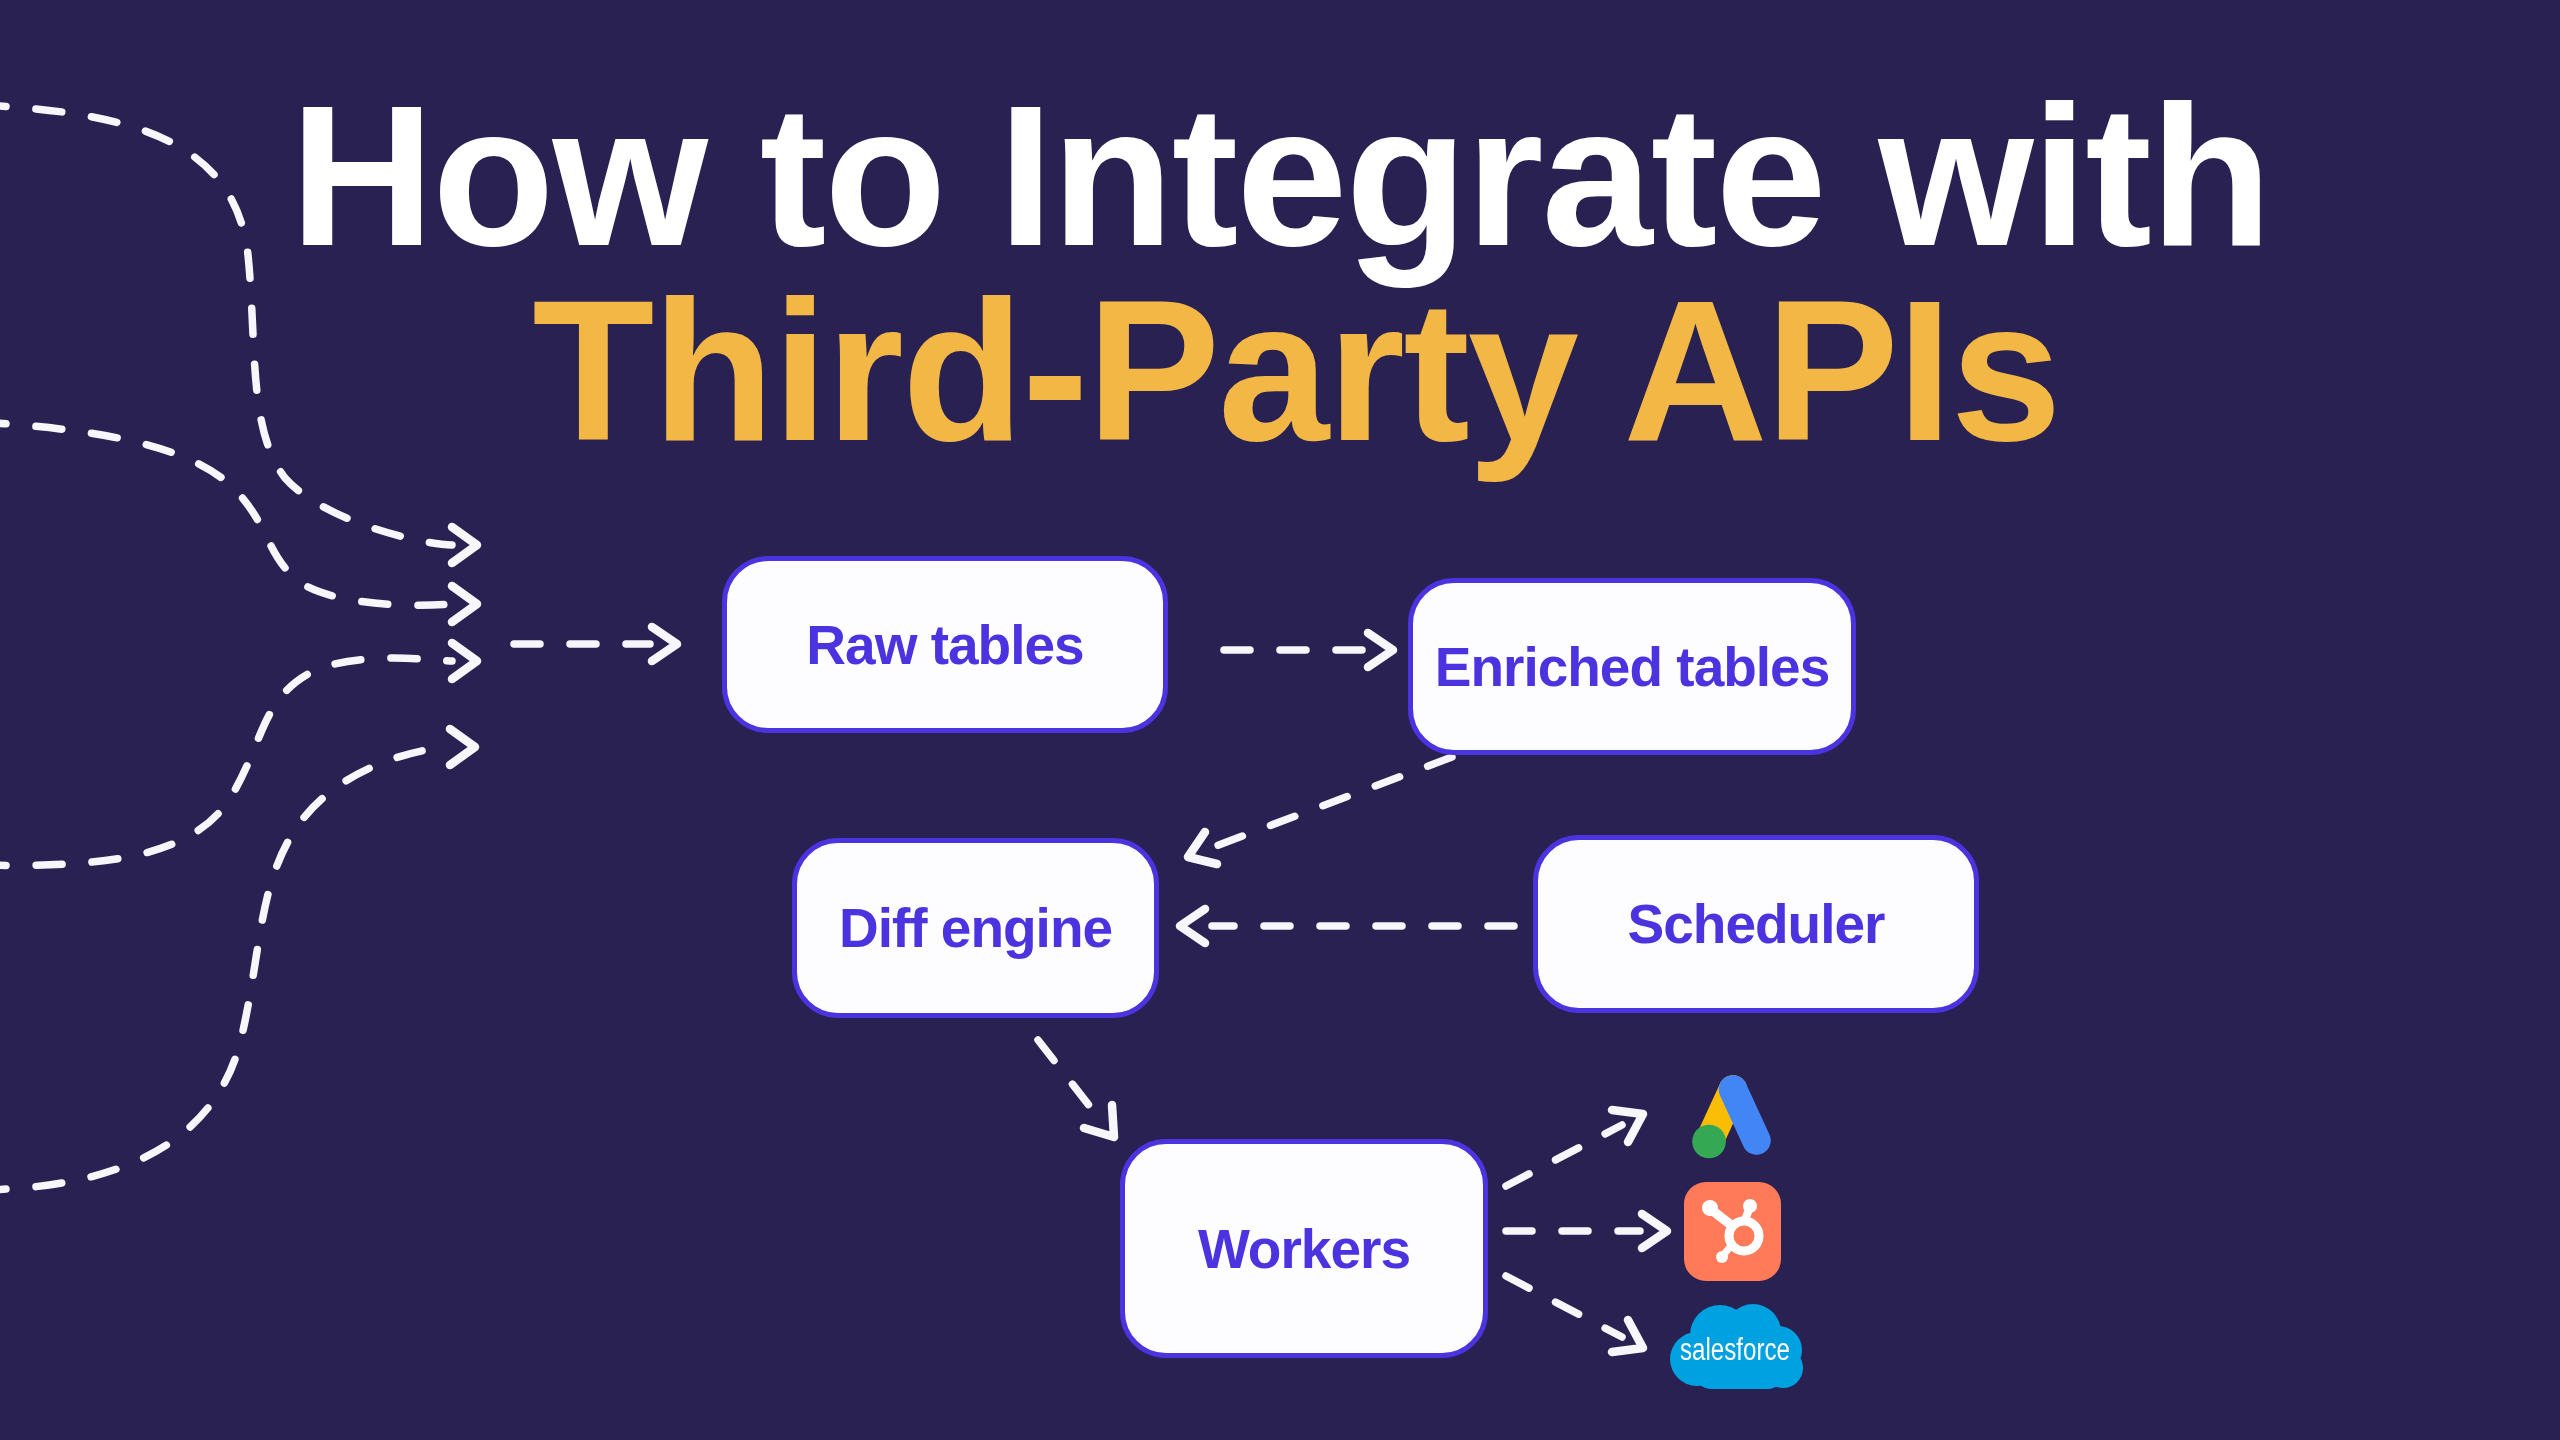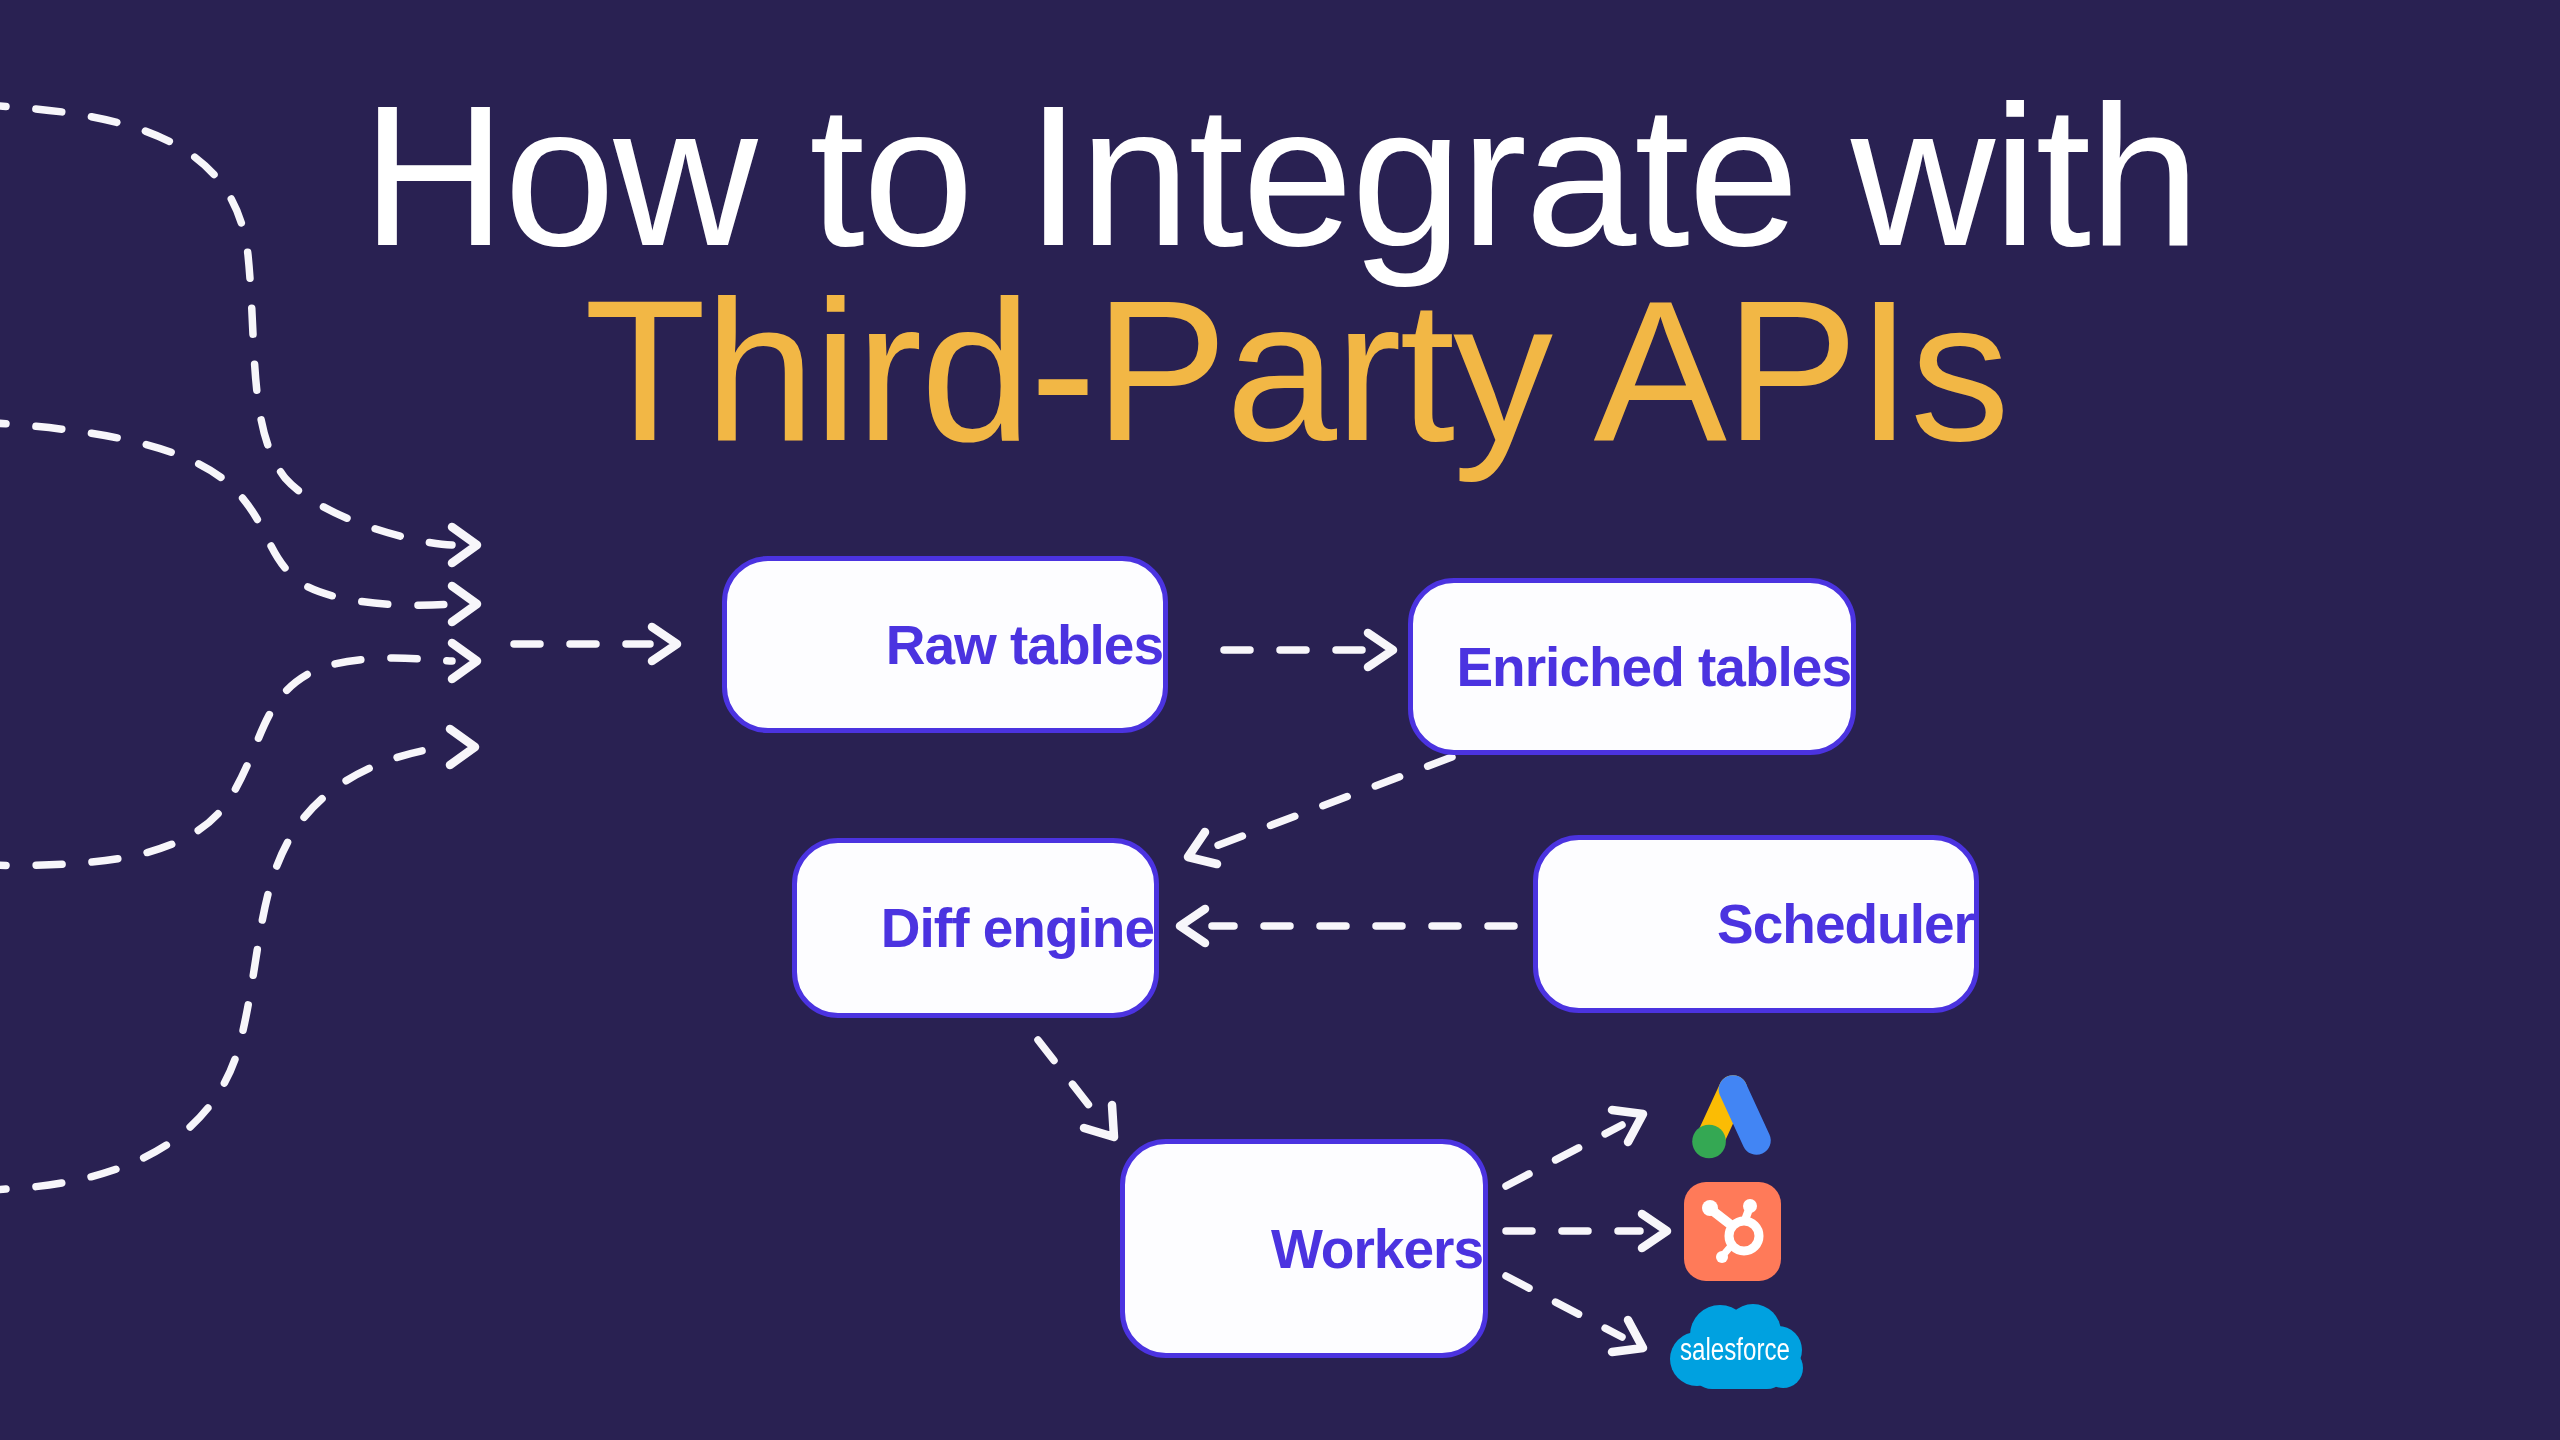--- a/index.html
+++ b/index.html
@@ -9,25 +9,25 @@
   }
   html,body{margin:0;padding:0;background:var(--bg);}
   .canvas{position:relative;width:2560px;height:1440px;overflow:hidden;
           background:var(--bg);font-family:"Liberation Sans",sans-serif;}
   .overlay{position:absolute;left:0;top:0;width:2560px;height:1440px;}
   .dashline{fill:none;stroke:var(--line);stroke-width:7.5px;
             stroke-dasharray:26 30;stroke-linecap:round;}
   .chev{fill:none;stroke:var(--line);stroke-width:8.5px;
         stroke-linecap:round;stroke-linejoin:round;}
   .title{position:absolute;top:78px;left:0;width:100%;margin:0;text-align:center;
-         font-weight:400;font-size:200px;line-height:195px;letter-spacing:-2px;}
+         font-weight:700;font-size:200px;line-height:195px;letter-spacing:-2px;}
   .title .t1{display:block;color:#ffffff;}
   .title .t2{display:block;color:var(--title-yellow);padding-left:32px;}
   .node{position:absolute;background:var(--box-fill);border:5px solid var(--accent);
-        border-radius:46px;display:flex;align-items:center;justify-content:flex-end;
+        border-radius:46px;display:flex;align-items:center;justify-content:center;
         box-sizing:border-box;}
   .node .lbl{font-weight:700;font-size:55px;letter-spacing:-1px;
              color:var(--accent);white-space:nowrap;}
   .icon{position:absolute;}
   .gbar-y{stroke:var(--google-yellow);}
   .gbar-b{stroke:var(--google-blue);}
   .gdot{fill:var(--google-green);}
   .hub-bg{fill:var(--hubspot-orange);}
   .hub-w{stroke:#ffffff;}
   .hub-wf{fill:#ffffff;}

